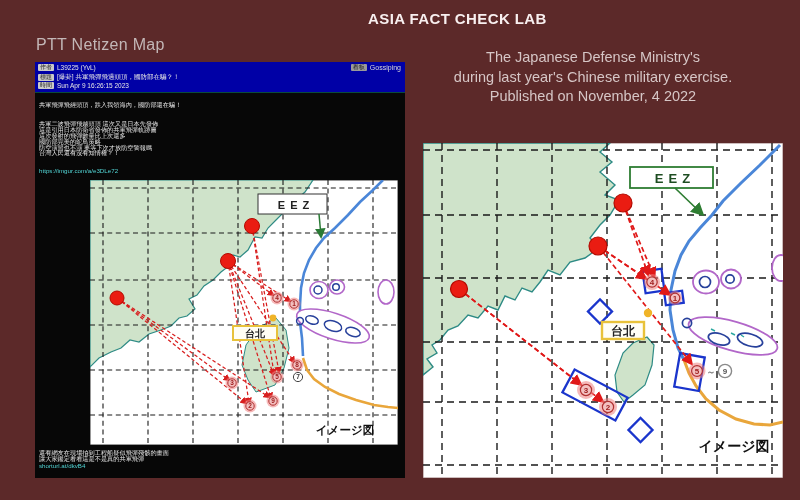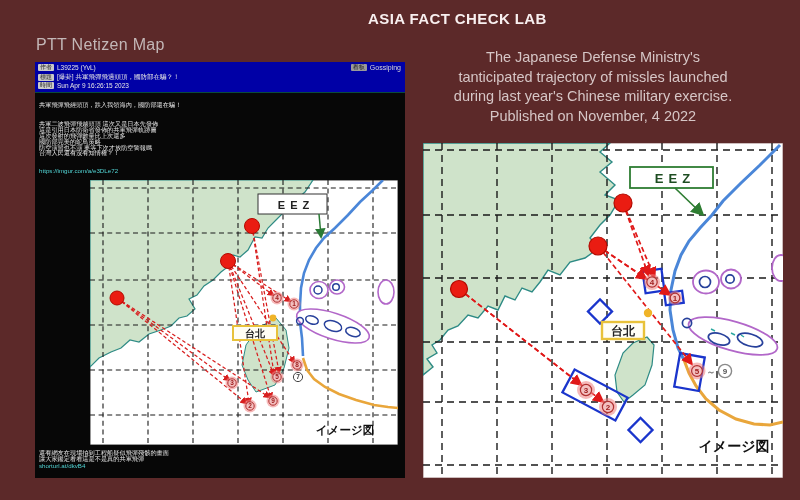--- a/index.html
+++ b/index.html
@@ -48,21 +48,20 @@
   .map-right{position:absolute;left:423px;top:143px;}
   svg text{font-family:"Liberation Sans", sans-serif;}
   .eez-text{letter-spacing:5px;font-weight:bold;}
 </style>
 </head>
 <body>
 
 <div class="brand">ASIA FACT CHECK LAB</div>
 <div class="caption">
   <div>The Japanese Defense Ministry's</div>
-  <div>tanticipated trajectory of missles launched</div>
   <div>during last year's Chinese military exercise.</div>
   <div>Published on November, 4 2022</div>
 </div>
 
 <div class="left-title">PTT Netizen Map</div>
 
 <div class="ptt">
   <div class="ptt-bar">
     <div class="ptt-row r1">
       <span class="fld">作者</span>

